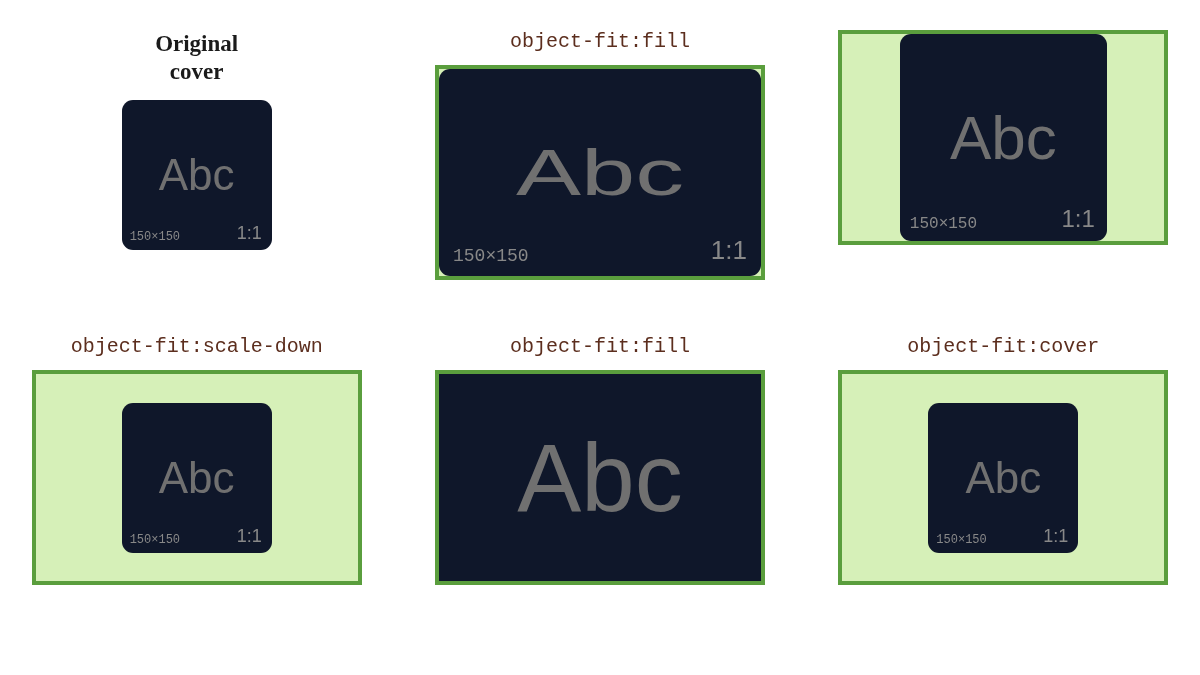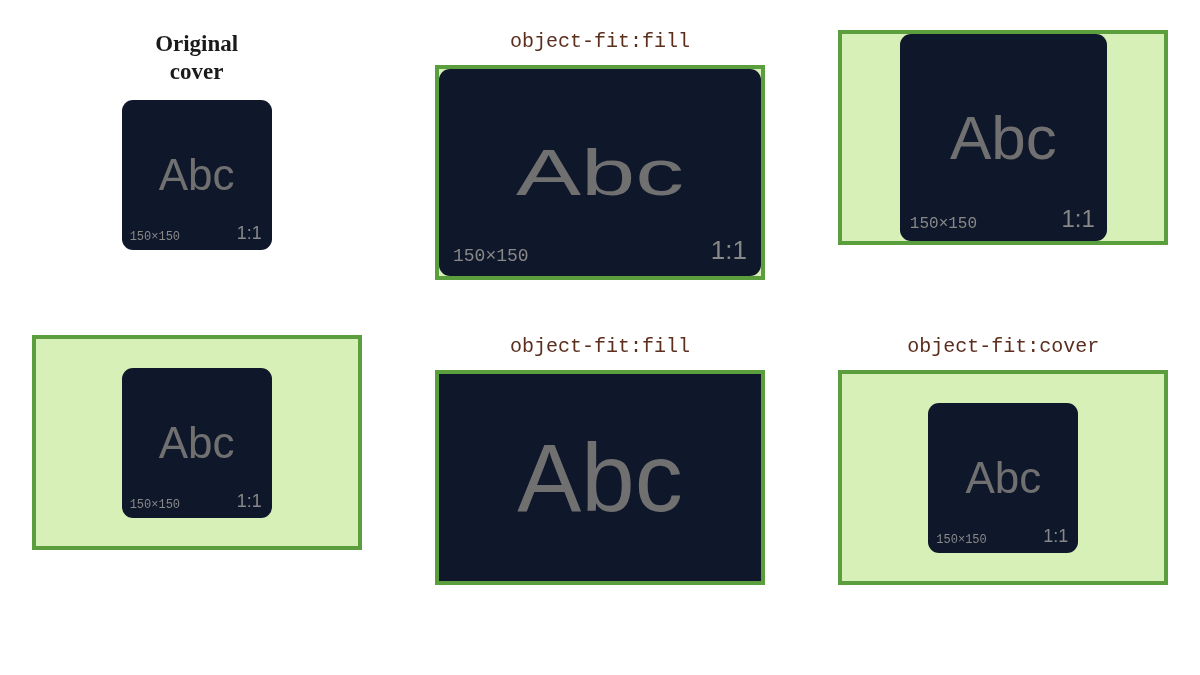--- a/index.html
+++ b/index.html
@@ -194,20 +194,21 @@
     <div class="box contain">
       <div class="sample">
         <span class="sample-text">Abc</span>
         <span class="sample-dim">150×150</span>
         <span class="sample-ratio">1:1</span>
       </div>
     </div>
   </div>
 
   <div class="cell">
+    <div class="label-code">object-fit:scale-down</div>
     <div class="box scale-down">
       <div class="sample">
         <span class="sample-text">Abc</span>
         <span class="sample-dim">150×150</span>
         <span class="sample-ratio">1:1</span>
       </div>
     </div>
   </div>
 
   <div class="cell">

